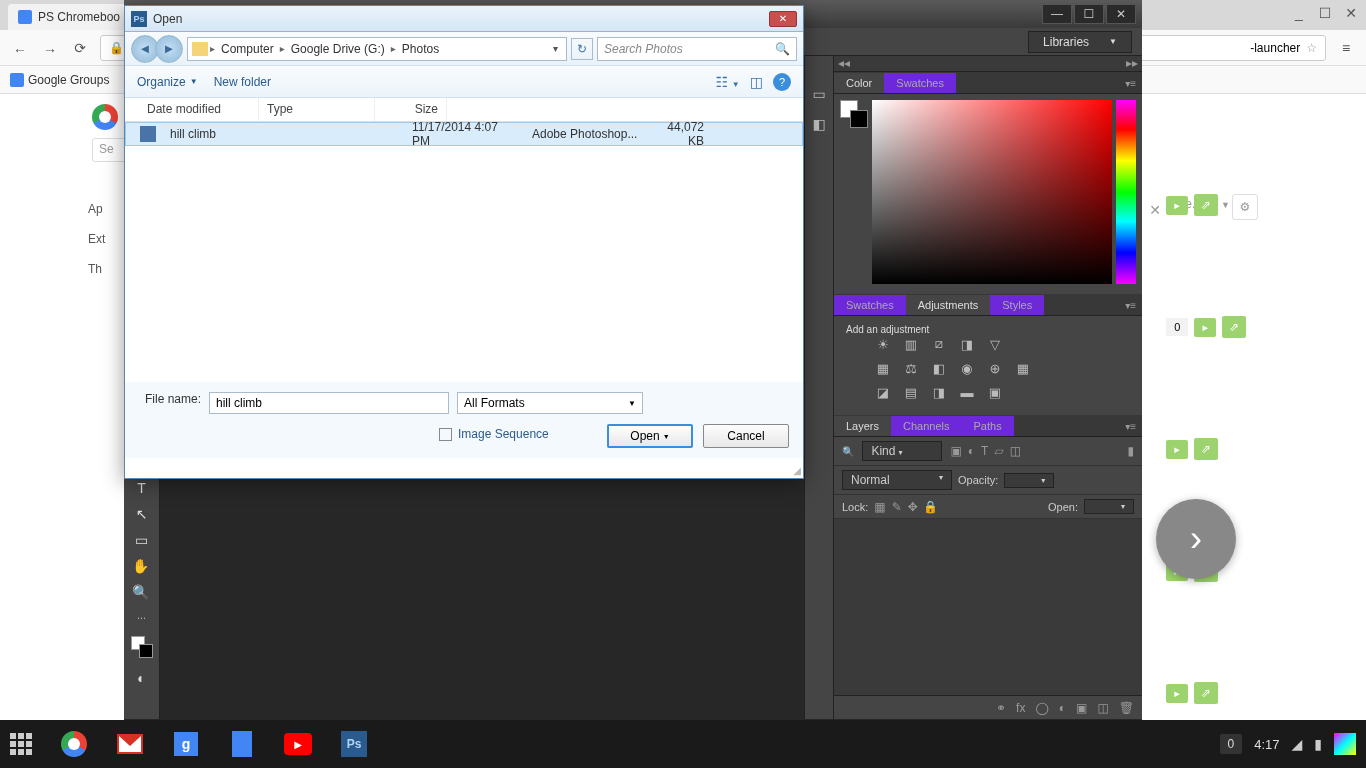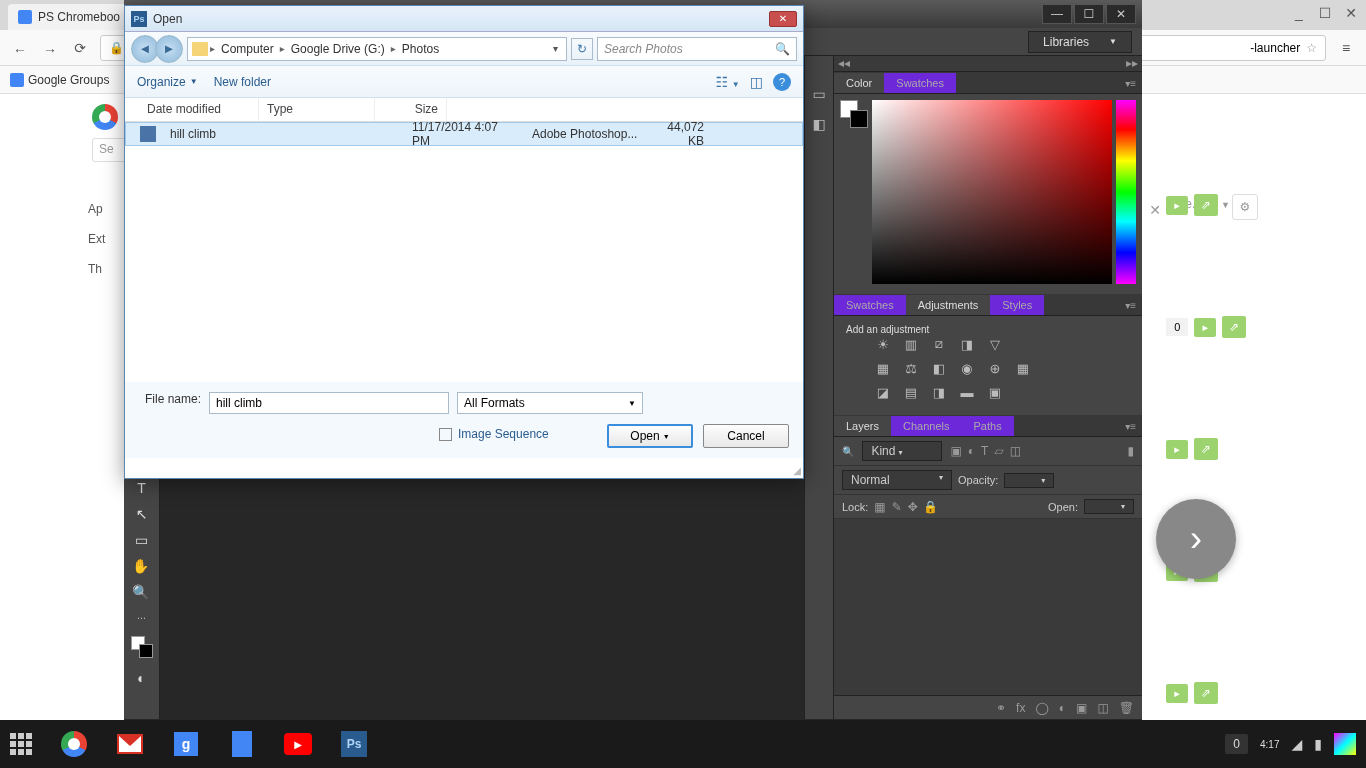--- a/index.html
+++ b/index.html
@@ -122,21 +122,21 @@
 .chrome-ic{width:26px;height:26px;border-radius:50%;background:conic-gradient(#ea4335 0 120deg,#4285f4 120deg 240deg,#34a853 240deg 360deg);position:relative}
 .chrome-ic::after{content:"";position:absolute;inset:7px;background:#fff;border-radius:50%}
 .gmail-ic{width:26px;height:20px;background:#fff;border:2px solid #d93025;position:relative}
 .gmail-ic::after{content:"";position:absolute;top:0;left:0;right:0;height:0;border-left:11px solid transparent;border-right:11px solid transparent;border-top:10px solid #d93025}
 .g-ic{width:24px;height:24px;background:#4285f4;color:#fff;display:flex;align-items:center;justify-content:center;font-size:14px;font-weight:bold}
 .docs-ic{width:20px;height:26px;background:#4285f4}
 .yt-ic{width:30px;height:22px;background:#f00;border-radius:4px;display:flex;align-items:center;justify-content:center;color:#fff;font-size:10px}
 .ps-tb-ic{width:26px;height:26px;background:#2a5b8e;color:#aed4f5;display:flex;align-items:center;justify-content:center;font-size:12px;font-weight:bold}
 .tb-right-area{margin-left:auto;display:flex;align-items:center;gap:12px;color:#ddd;font-size:12px}
 .notif-badge{background:#333;padding:3px 8px;border-radius:2px}
-.tb-time{font-size:10px}
+.tb-time{font-size:13px}
 .wifi-ic,.batt-ic{color:#ccc;font-size:14px}
 .rainbow-sq{width:22px;height:22px;background:linear-gradient(135deg,#f0f,#0ff,#ff0)}
 </style>
 </head>
 <body>
 
 <div class="chrome-frame">
   <div class="chrome-tabs">
     <div class="chrome-tab">
       <div class="tab-icon"></div>

